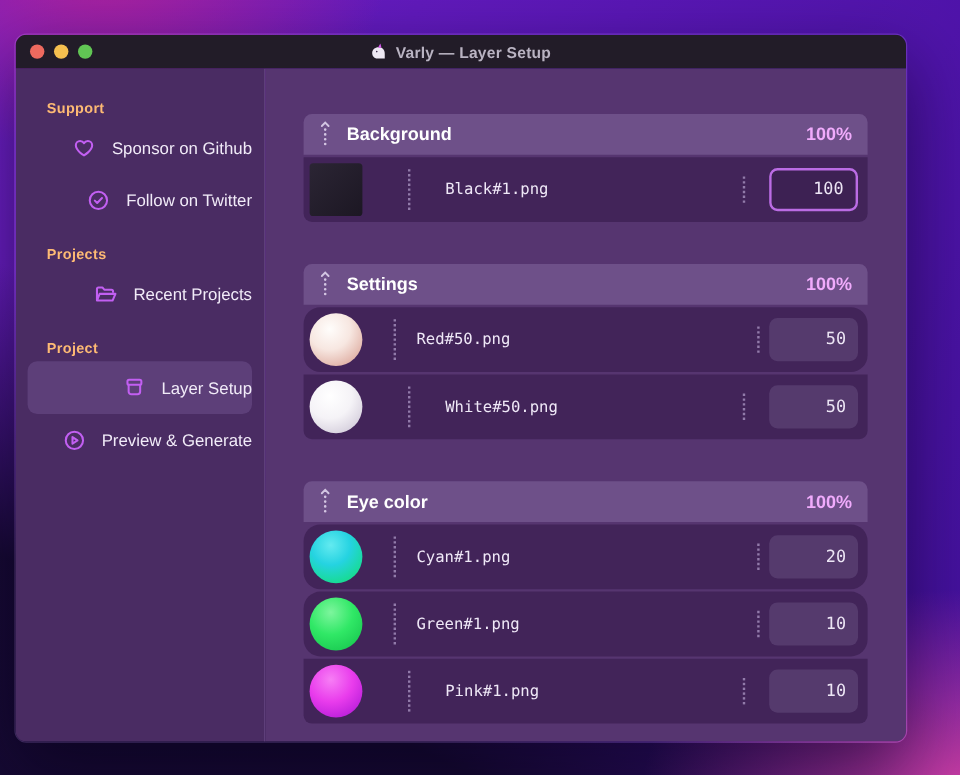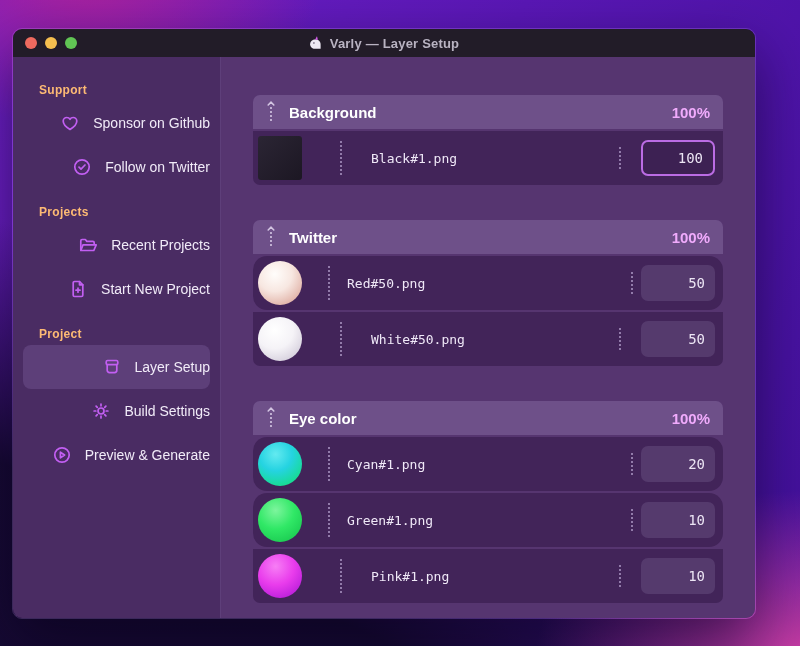--- a/index.html
+++ b/index.html
@@ -109,51 +109,32 @@
         <div class="section-label">Projects</div>
         <div class="nav-item">
           <span class="nav-icon">
             <svg viewBox="0 0 20 20" width="20" height="20" fill="none" stroke="#c25ff2" stroke-width="1.7" stroke-linejoin="round">
               <path d="M2.8 15.5V5.8c0-.7.6-1.3 1.3-1.3h3.2l1.6 1.9h6c.7 0 1.3.6 1.3 1.3v1.2"></path>
               <path d="M2.8 15.5l2.2-5.6h13.2l-2.4 5.6z"></path>
             </svg>
           </span>
           <span>Recent Projects</span>
         </div>
-        <div class="nav-item">
-          <span class="nav-icon">
-            <svg viewBox="0 0 20 20" width="20" height="20" fill="none" stroke="#c25ff2" stroke-width="1.7" stroke-linecap="round" stroke-linejoin="round">
-              <path d="M11.5 2.5h-5a1.3 1.3 0 0 0-1.3 1.3v12.4a1.3 1.3 0 0 0 1.3 1.3h7a1.3 1.3 0 0 0 1.3-1.3V5.8z"></path>
-              <path d="M11.5 2.5v3.3h3.3"></path>
-              <path d="M10 9.2v4M8 11.2h4"></path>
-            </svg>
-          </span>
-          <span>Start New Project</span>
-        </div>
       </div>
 
       <div class="section">
         <div class="section-label">Project</div>
         <div class="nav-item selected">
           <span class="nav-icon">
             <svg viewBox="0 0 20 20" width="20" height="20" fill="none" stroke="#c25ff2" stroke-width="1.7" stroke-linecap="round" stroke-linejoin="round">
               <rect x="4.2" y="3.5" width="11.6" height="4.2" rx="1.4"></rect>
               <path d="M5.2 7.7v5.6a2.3 2.3 0 0 0 2.3 2.3h5a2.3 2.3 0 0 0 2.3-2.3V7.7"></path>
             </svg>
           </span>
           <span>Layer Setup</span>
-        </div>
-        <div class="nav-item">
-          <span class="nav-icon">
-            <svg viewBox="0 0 20 20" width="20" height="20" fill="none" stroke="#c25ff2" stroke-width="1.7" stroke-linecap="round">
-              <circle cx="10" cy="10" r="3"></circle>
-              <path d="M10 3.1v1.7M10 15.2v1.7M3.1 10h1.7M15.2 10h1.7M5.1 5.1l1.2 1.2M13.7 13.7l1.2 1.2M14.9 5.1l-1.2 1.2M6.3 13.7l-1.2 1.2"></path>
-            </svg>
-          </span>
-          <span>Build Settings</span>
         </div>
         <div class="nav-item">
           <span class="nav-icon">
             <svg viewBox="0 0 20 20" width="20" height="20" fill="none" stroke="#c25ff2" stroke-width="1.7" stroke-linejoin="round">
               <circle cx="10" cy="10" r="7.2"></circle>
               <path d="M8.4 7.2l4.2 2.8-4.2 2.8z"></path>
             </svg>
           </span>
           <span>Preview &amp; Generate</span>
         </div>
@@ -185,21 +166,21 @@
       </div>
 
       <div class="group">
         <div class="group-header">
           <span class="drag-icon">
             <svg viewBox="0 0 10 24" width="10" height="24" fill="none" stroke="#d3c5e2" stroke-linecap="round">
               <path d="M2.2 5L5 2.2 7.8 5" stroke-width="1.6"></path>
               <path d="M5 8v.01M5 12v.01M5 16v.01M5 20v.01" stroke-width="2.2"></path>
             </svg>
           </span>
-          <span class="group-title">Twitter</span>
+          <span class="group-title">Settings</span>
           <span class="group-percent">100%</span>
         </div>
         <div class="layer-row">
           <div class="thumb sphere thumb-pearl"></div>
           <div class="vdiv"></div>
           <span class="filename">Red#50.png</span>
           <div class="spacer"></div>
           <div class="vdiv short"></div>
           <input class="value-input" value="50" style="">
         </div>

